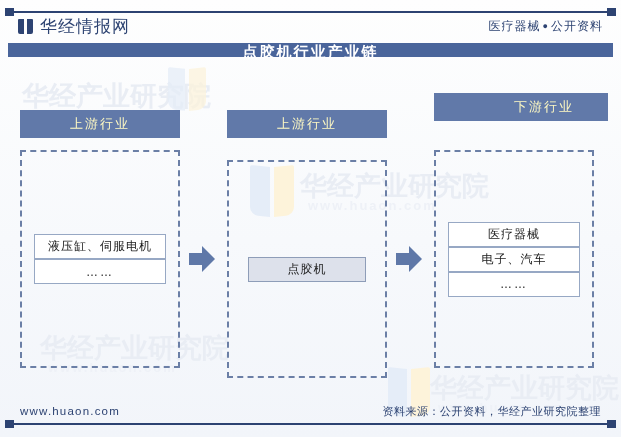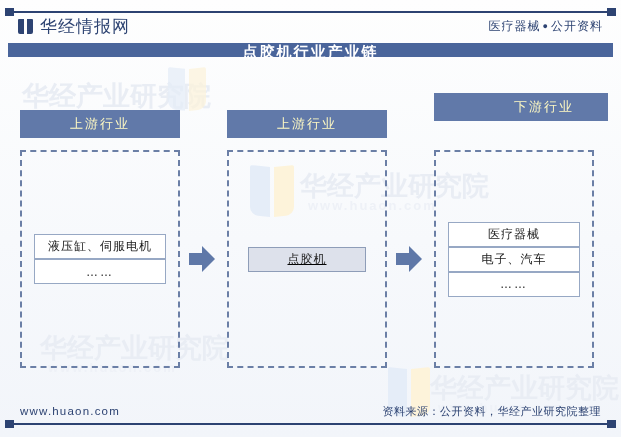--- a/index.html
+++ b/index.html
@@ -348,21 +348,21 @@
     <div class="node">液压缸、伺服电机</div>
     <div class="node dots">……</div>
   </div>
 
   <div class="arrow" style="left:189px; top:246px;">
     <span class="shaft"></span>
       <span class="tip"></span>
   </div>
 
   <div class="col-head" style="left:227px; top:110px; width:160px;">上游行业</div>
-  <div class="col-body" style="left:227px; top:150px; width:160px; height:218px;text-decoration:underline;">
+  <div class="col-body" style="left:227px; top:160px; width:160px; height:218px;">
     <div class="node mid">点胶机</div>
   </div>
 
   <div class="arrow" style="left:396px; top:246px;">
     <span class="shaft"></span>
       <span class="tip"></span>
   </div>
 
   <div class="col-head" style="left:434px; top:93px; width:128px;padding-left:46px;">下游行业</div>
   <div class="col-body" style="left:434px; top:150px; width:160px; height:218px;">

